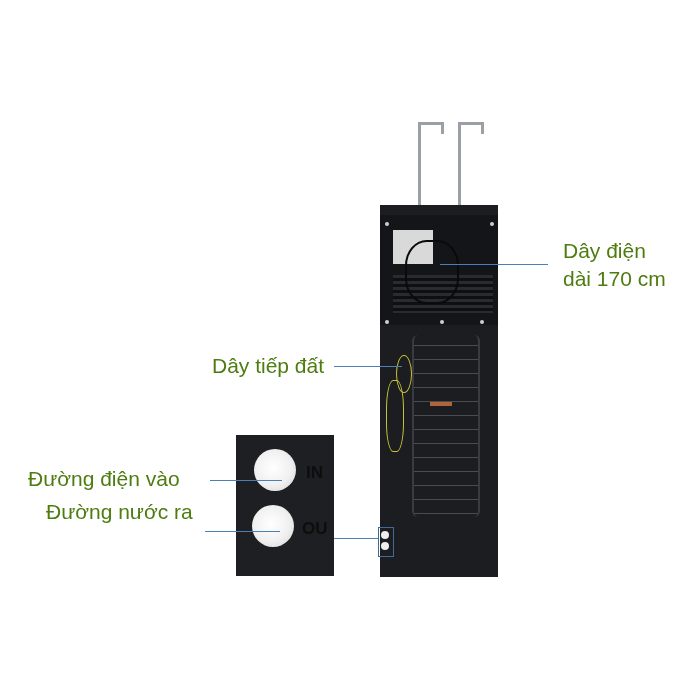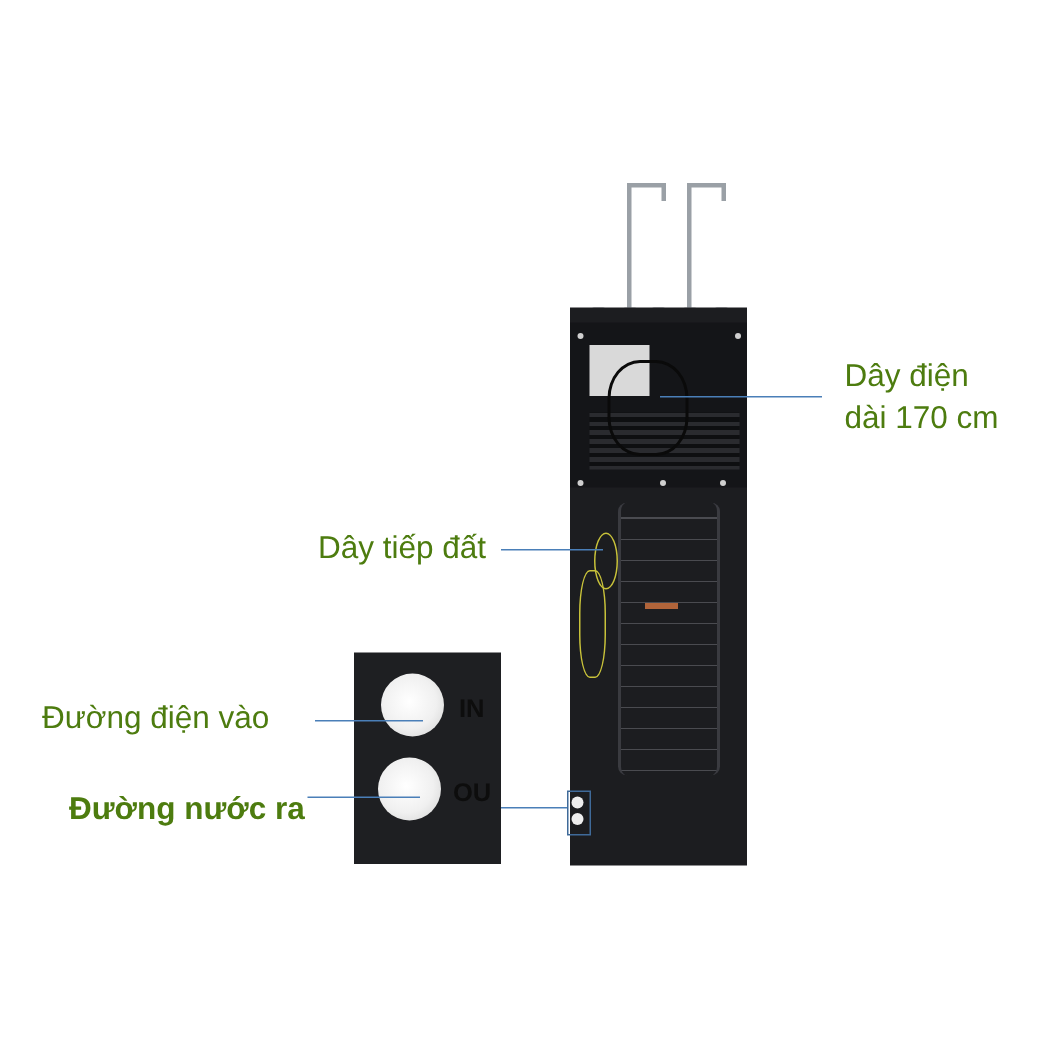--- a/index.html
+++ b/index.html
@@ -76,15 +76,15 @@
 <div class="line" style="left:440px; top:264px; width:108px;"></div>
 <div class="label" style="left:563px; top:238px;">Dây điện</div>
 <div class="label" style="left:563px; top:266px;">dài 170 cm</div>
 
 <div class="label" style="left:192px; top:353px;margin-left:20px;">Dây tiếp đất</div>
 <div class="line" style="left:334px; top:366px; width:68px;"></div>
 
 <div class="label" style="left:28px; top:466px;">Đường điện vào</div>
 <div class="line" style="left:210px; top:480px; width:72px;"></div>
 
-<div class="label" style="left:46px; top:527px;font-weight:bold;">Đường nước ra</div>
+<div class="label" style="left:46px; top:499px;">Đường nước ra</div>
 <div class="line" style="left:205px; top:531px; width:75px;"></div>
 <div class="line" style="left:334px; top:538px; width:44px;"></div>
 
 </body></html>

